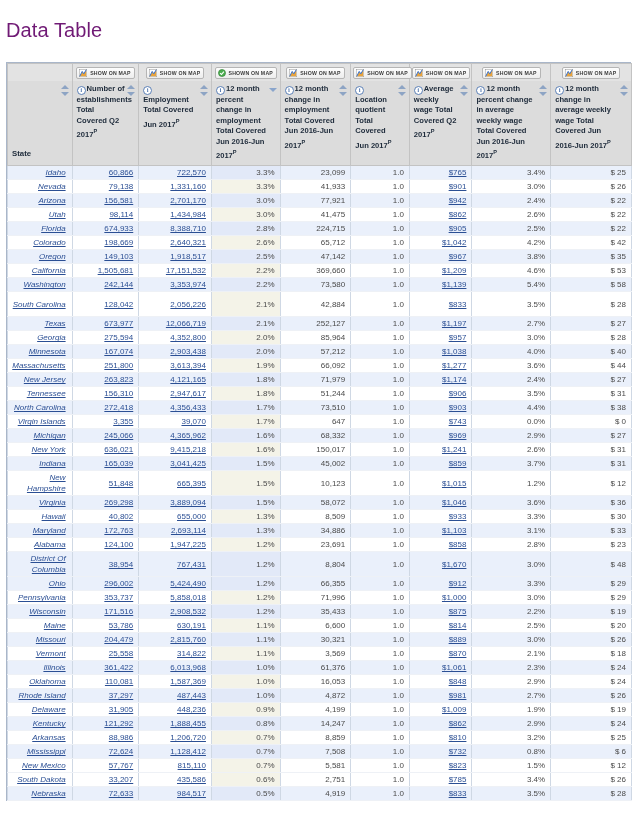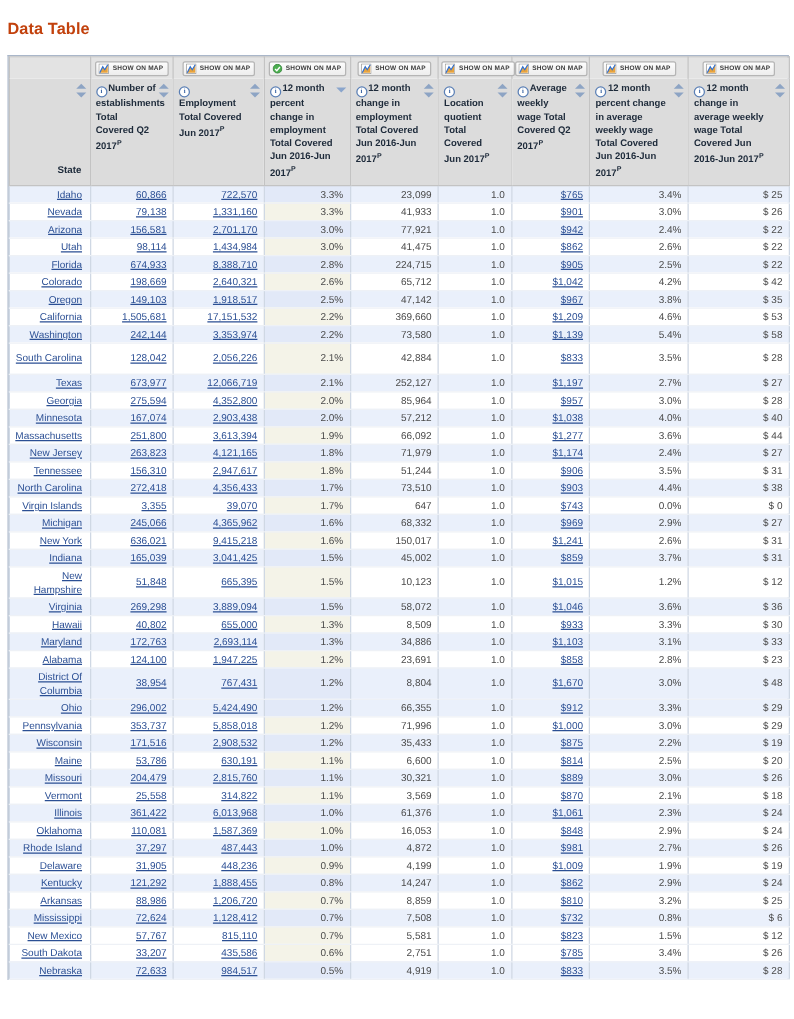--- a/index.html
+++ b/index.html
@@ -10,24 +10,24 @@
   }
   body {
     width: 635px;
     height: 815px;
     overflow: hidden;
     position: relative;
     color: #333;
   }
 
   .page-title {
-    font-size: 13px;
-    color: #c2410c;
+    font-size: 20px;
+    color: #701a75;
     padding: 6px 0 6px 6px;
-    font-weight: bold;
+    font-weight: normal;
     letter-spacing: 0.1px;
   }
 
   .table-wrap {
     margin: 0 4px 0 6px;
     border: 1px solid #a9b6c9;
     border-bottom: none;
     background: #fff;
   }
 
@@ -88,21 +88,21 @@
   }
   .hdr-label {
     font-size: 7.6px;
     font-weight: bold;
     color: #1d2a3a;
     line-height: 10.5px;
     display: block;
     padding-right: 9px;
     text-align: left;
   }
-  .hdr-label.state-label { padding-right: 0; font-size: 7.8px; margin-left: 34px; }
+  .hdr-label.state-label { padding-right: 0; font-size: 7.8px; }
   .info-i {
     display: inline-block;
     width: 7px; height: 7px;
     border-radius: 50%;
     background: #ffffff;
     border: 1px solid #5a7fb5;
     color: #2f5c9e;
     font-size: 5.2px;
     line-height: 7px;
     text-align: center;
@@ -153,21 +153,21 @@
   }
   tbody tr.odd td  { background: #ffffff; }
   tbody tr.even td { background: #eaf0fb; }
   tbody tr.odd  td.sorted { background: #f4f3e8; }
   tbody tr.even td.sorted { background: #e2e9f8; }
 
   tbody td a {
     color: #2b4f94;
     text-decoration: underline;
   }
-  td.state { text-align: right; padding-right: 6px; }
+  td.state { text-align: right; padding-right: 6px; font-style: italic; }
   td.tall { height: 22px; line-height: 11px; }
 </style>
 </head>
 <body>
 
 <h1 class="page-title">Data Table</h1>
 
 <div class="table-wrap">
   <table class="dt">
     <colgroup>

